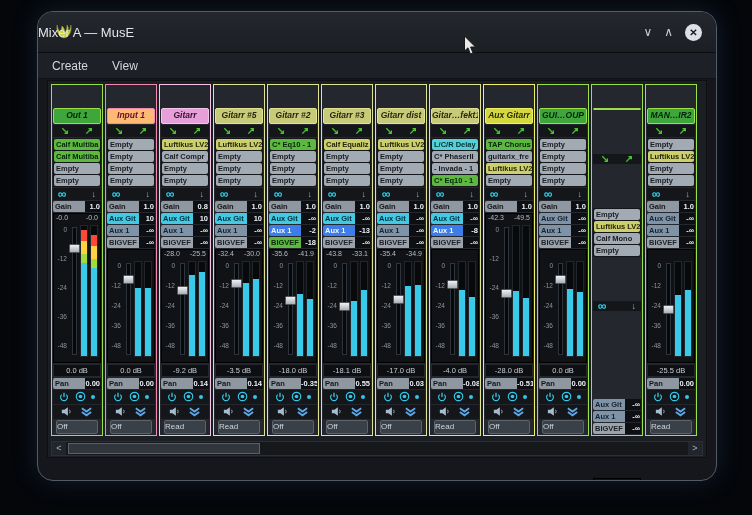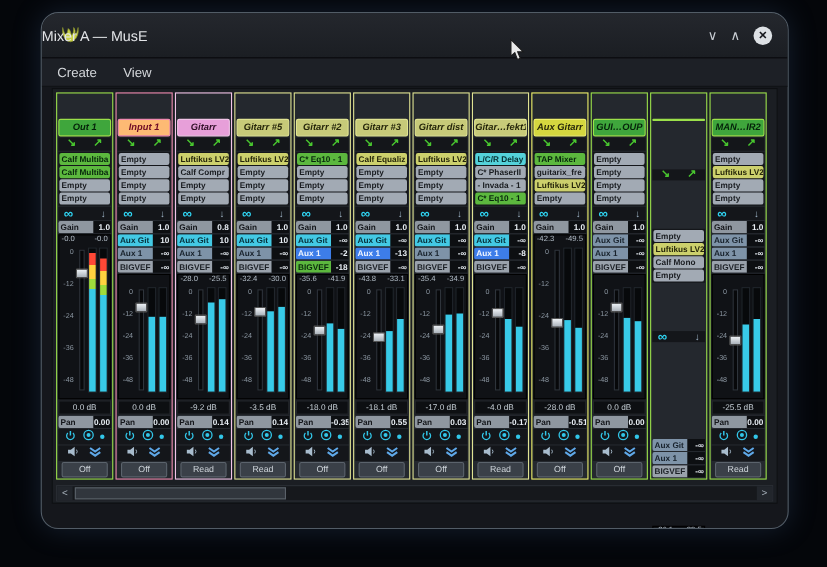--- a/index.html
+++ b/index.html
@@ -50,21 +50,21 @@
   .handle{position:absolute;left:0;width:9px;height:7px;background:linear-gradient(#eef2f6,#a8b0b8);
           border:1px solid #555;border-radius:1px;}
   .bars{flex:1;display:flex;gap:2px;align-items:flex-end;padding-bottom:2px;}
   .bar{flex:1;height:100%;background:#07090b;border:1px solid #21262c;display:flex;align-items:flex-end;box-sizing:border-box;}
   .fill{width:100%;background:#38cae8;}
   .fill.clip{background:linear-gradient(180deg,#ff4836 0,#ff4836 11px,#ffd23f 11px,#ffd23f 24px,#9fdc3c 24px,#9fdc3c 33px,#38cae8 33px);}
   .vol{height:11px;line-height:11px;text-align:center;font-size:7.5px;color:#c6cfd6;background:#0d0f12;
        border:1px solid #23262b;}
   .btnrow{height:14px;display:flex;align-items:center;justify-content:space-evenly;background:#14161a;}
   .mdot{width:4px;height:4px;border-radius:50%;background:#32c6e8;}
-  .auto{height:12px;line-height:12px;text-align:center;font-size:8px;color:#ced4da;background:#3a4048;
+  .auto{height:12px;line-height:12px;font-size:8px;color:#ced4da;background:#3a4048;
         border:1px solid #5b636c;border-radius:2px;margin:0 3px;}
   .hscroll{height:13px;margin-top:5px;display:flex;align-items:stretch;background:#16181c;border:1px solid #2b2f36;}
   .sbtn{width:14px;text-align:center;font-size:9px;line-height:13px;color:#aab4be;background:#22262c;}
   .strack{flex:1;position:relative;}
   .sthumb{position:absolute;left:2px;top:1px;bottom:1px;width:192px;background:#31363d;border:1px solid #5a6169;box-sizing:border-box;}
   .cursor{position:absolute;left:463px;top:35px;z-index:9;}
 </style>
 </head>
 <body>
 
@@ -751,21 +751,21 @@
                   </div>
         <div class="bar">
                     <div class="fill" style="height:63.0%"></div>
                   </div>
       </div>
     </div>
   </div>
   <div class="vol">-4.0 dB</div>
   <div class="kv">
     <span class="klabel">Pan</span>
-    <span class="kval">-0.17</span>
+    <span class="kval">-0.08</span>
   </div>
   <div class="btnrow">
     <span><svg width="10" height="10" viewBox="0 0 12 12">
                   <path d="M6 1v5" stroke="#32c6e8" stroke-width="1.6" fill="none"></path>
                   <path d="M3.2 3.2a4.1 4.1 0 1 0 5.6 0" fill="none" stroke="#32c6e8" stroke-width="1.4"></path>
                 </svg></span>
     <span><svg width="11" height="11" viewBox="0 0 12 12">
                   <circle cx="6" cy="6" r="4.6" fill="none" stroke="#32c6e8" stroke-width="1.3"></circle>
                   <circle cx="6" cy="6" r="2" fill="#32c6e8"></circle>
                 </svg></span>
@@ -782,21 +782,21 @@
   </div>
   <div class="auto">Read</div>
           </div>
           <div class="strip" style="border-color: rgb(238, 240, 106);">
   <div class="name" style="background:#d5d73f;color:#28280a;border-color:#eef06a">Aux Gitarr</div>
   <div class="route">
     <span class="ric">↘</span>
     <span class="ric">↗</span>
   </div>
   <div class="rack">
-              <div class="slot" style="background:#5cb83e;color:#07260c">TAP Mixer</div>
+              <div class="slot" style="background:#5cb83e;color:#07260c">TAP Chorus</div>
               <div class="slot" style="background:#a2aab4;color:#191c20">guitarix_fre</div>
               <div class="slot" style="background:#ccd06c;color:#26260a">Luftikus LV2</div>
               <div class="slot" style="background:#a2aab4;color:#191c20">Empty</div>
             </div>
   <div class="stereo">
     <span class="inf">∞</span>
     <span class="dna">↓</span>
   </div>
   <div class="kv">
     <span class="klabel">Gain</span>

